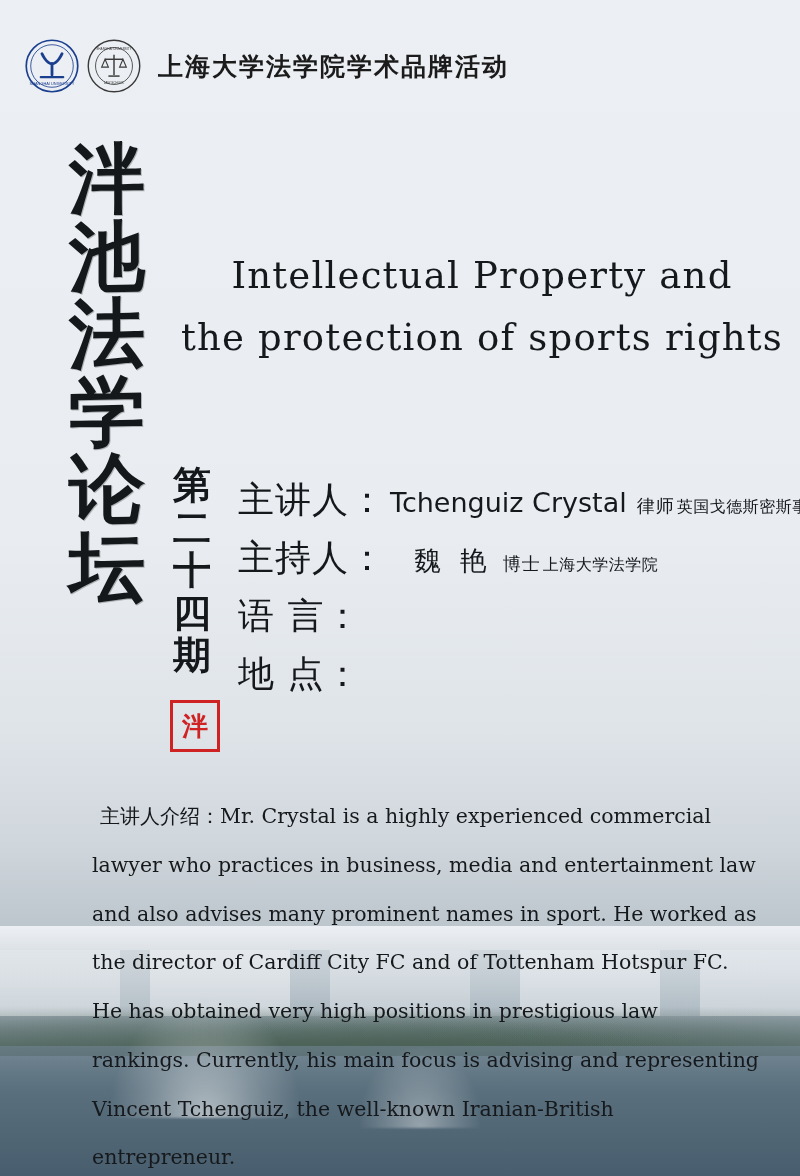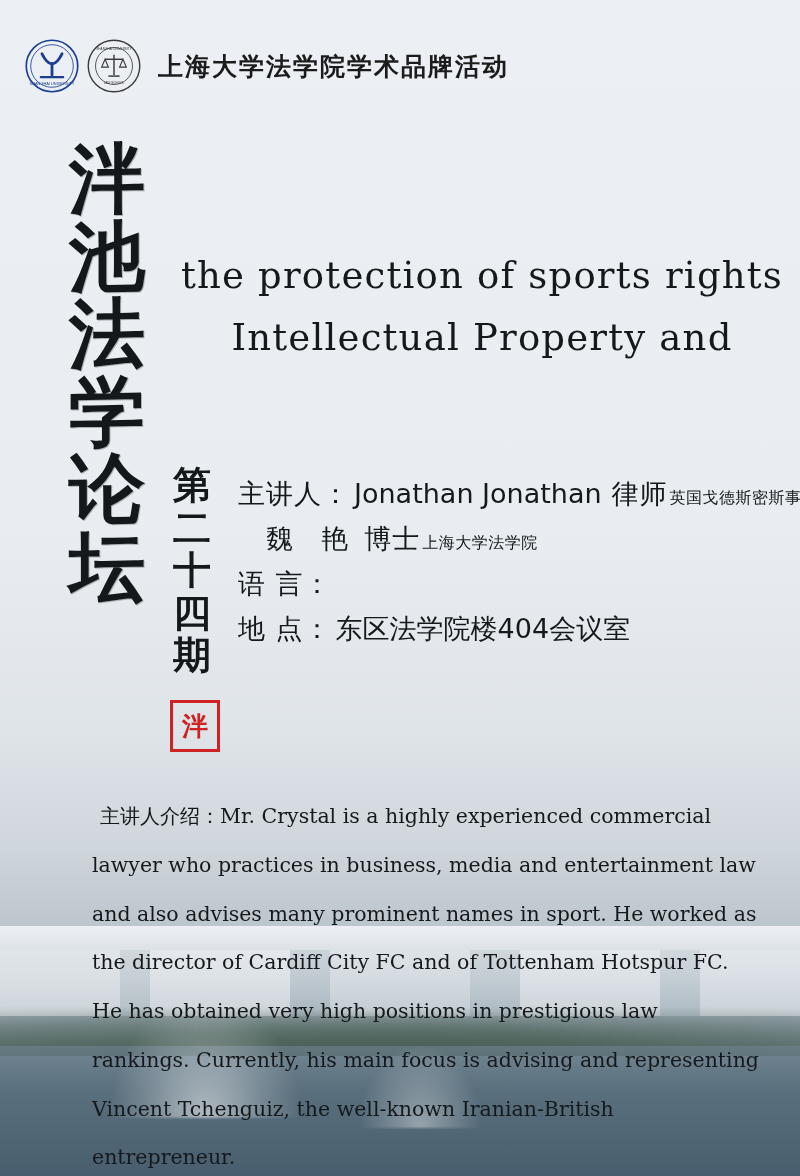--- a/index.html
+++ b/index.html
@@ -194,40 +194,40 @@
     z-index: 4;
   }
   .info-row {
     display: flex;
     align-items: baseline;
     margin-bottom: 9px;
     white-space: nowrap;
   }
   .info-label {
     font-family: "DejaVu Sans", "Liberation Sans", sans-serif;
+    font-size: 36px;
+    color: #16191c;
+    letter-spacing: 1px;
+  }
+  .info-value {
+    font-family: "DejaVu Sans", "Liberation Sans", sans-serif;
     font-size: 27px;
     color: #16191c;
-    letter-spacing: 1px;
-  }
-  .info-value {
-    font-family: "DejaVu Sans", "Liberation Sans", sans-serif;
-    font-size: 27px;
-    color: #16191c;
     margin-left: 4px;
   }
   .info-value-sp {
-    font-family: Liberation Mono, monospace;
+    font-family: Liberation Serif, serif;
     font-size: 27px;
     color: #16191c;
     margin-left: 28px;
     letter-spacing: 6px;
   }
   .info-role {
     font-family: Liberation Mono, monospace;
-    font-size: 27px;
+    font-size: 18px;
     color: #16191c;
     margin-left: 10px;
     letter-spacing: 1px;
     text-align: center;
   }
   .info-affil {
     font-family: "DejaVu Sans", "Liberation Sans", sans-serif;
     font-size: 16px;
     color: #16191c;
     margin-left: 2px;
@@ -302,42 +302,42 @@
     <span>第</span>
     <span>二</span>
     <span>十</span>
     <span>四</span>
     <span>期</span>
   </div>
 
   <div class="seal">泮</div>
 
   <div class="title-block">
+    <div class="title-line">Intellectual Property and</div>
     <div class="title-line">the protection of sports rights</div>
-    <div class="title-line">Intellectual Property and</div>
   </div>
 
   <div class="info">
     <div class="info-row">
       <span class="info-label">主讲人：</span>
-      <span class="info-value">Jonathan Jonathan</span>
+      <span class="info-value">Tchenguiz Crystal</span>
       <span class="info-role">律师</span>
       <span class="info-affil">英国戈德斯密斯事务所</span>
     </div>
     <div class="info-row">
+      <span class="info-label">主持人：</span>
       <span class="info-value-sp">魏  艳</span>
       <span class="info-role">博士</span>
       <span class="info-affil">上海大学法学院</span>
     </div>
     <div class="info-row">
       <span class="info-label">语  言：</span>
     </div>
     <div class="info-row">
       <span class="info-label">地  点：</span>
-      <span class="info-value">东区法学院楼404会议室</span>
     </div>
   </div>
 
   <div class="bio">
     <span class="bio-lead">主讲人介绍：</span><span>Mr. Crystal is a highly experienced commercial lawyer who practices in business, media and entertainment law and also advises many prominent names in sport. He worked as the director of Cardiff City FC and of Tottenham Hotspur FC. He has obtained very high positions in prestigious law rankings. Currently, his main focus is advising and representing Vincent Tchenguiz, the well-known Iranian-British entrepreneur.</span>
   </div>
 
 </div>
 
 </body></html>

